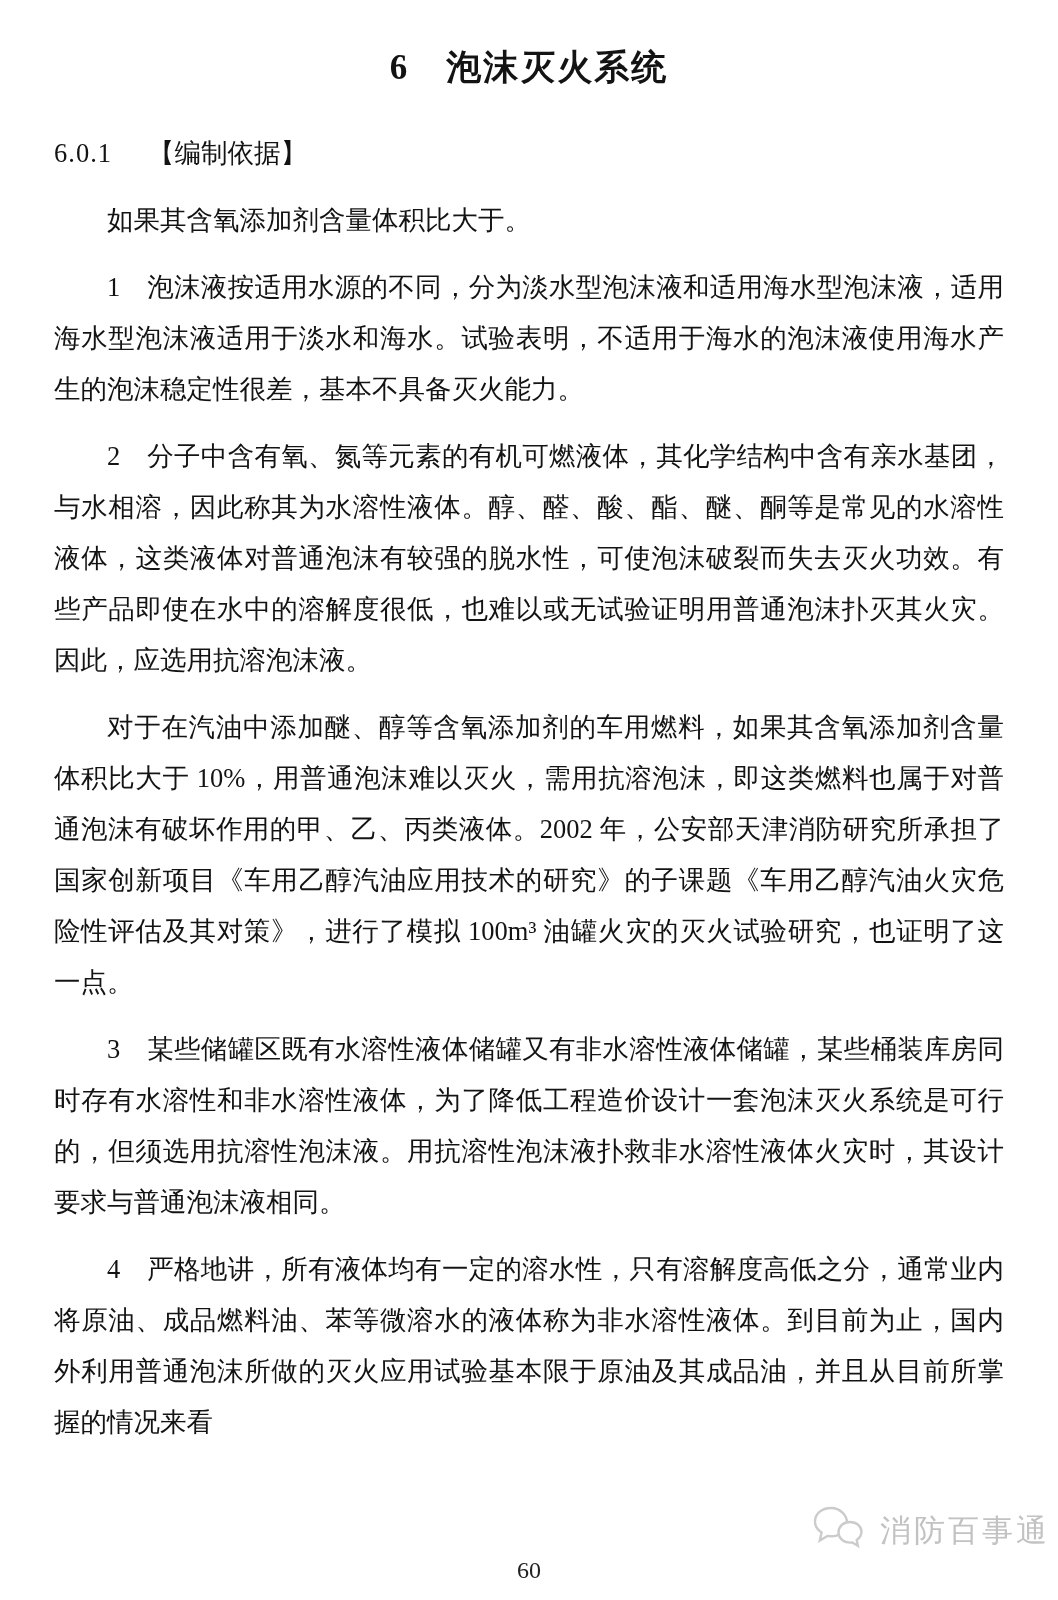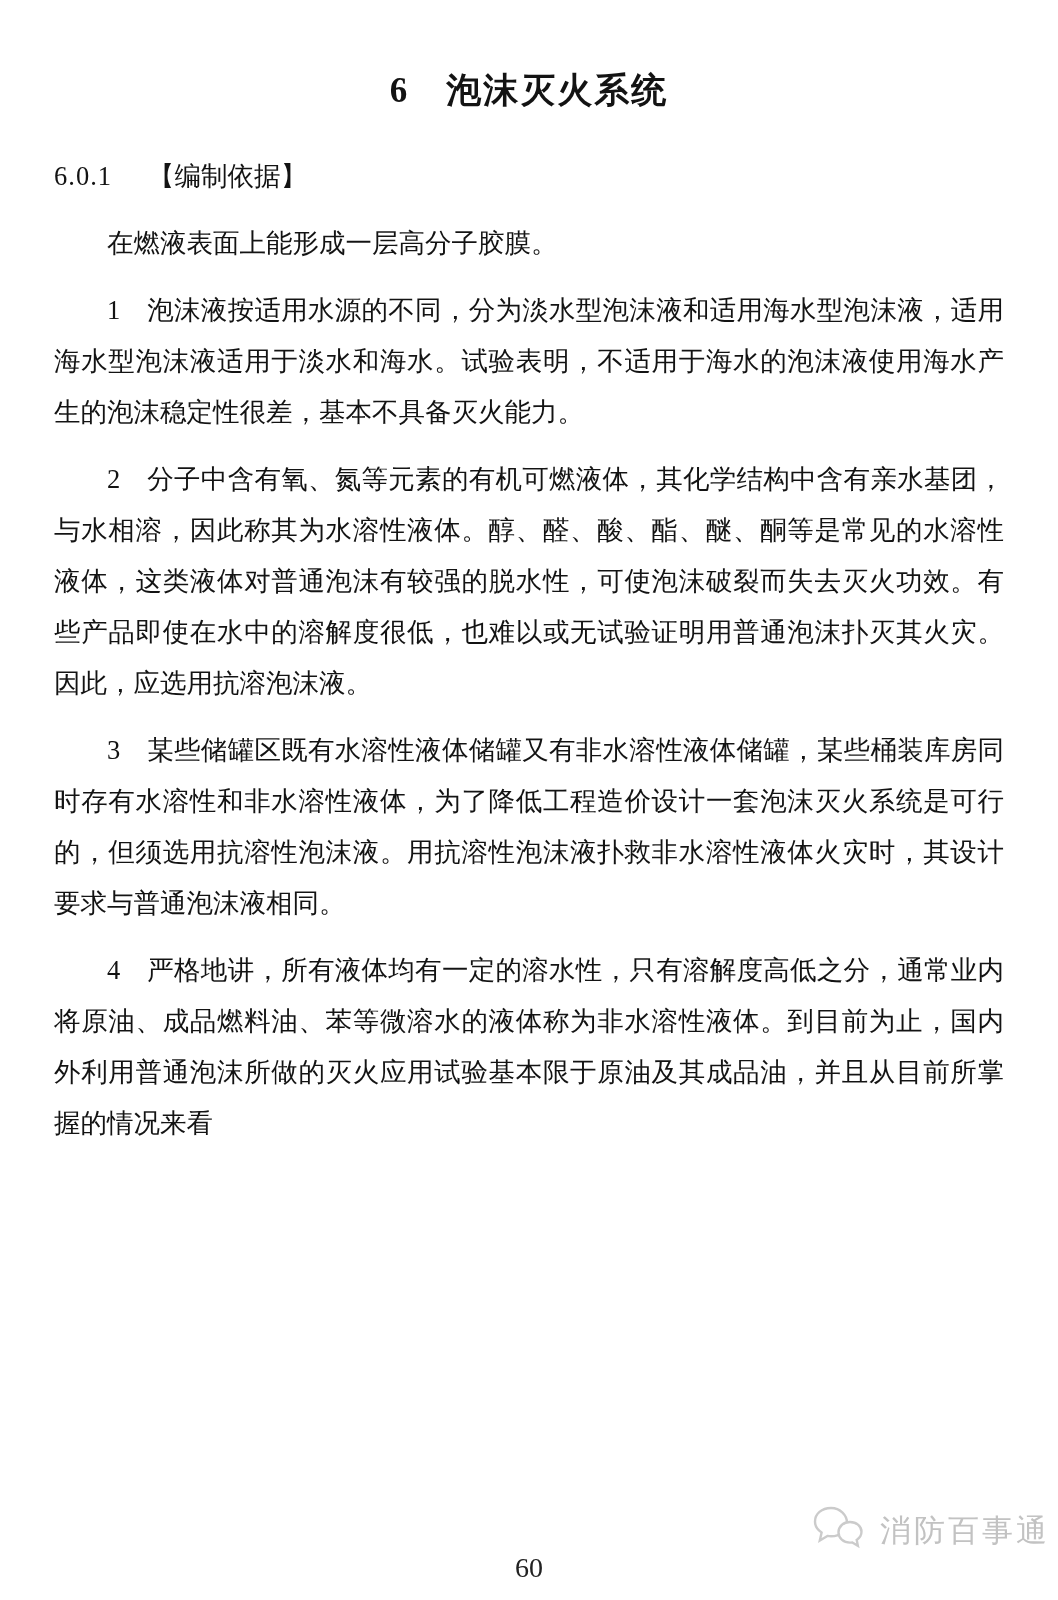--- a/index.html
+++ b/index.html
@@ -12,21 +12,21 @@
     font-family: "Liberation Serif", "DejaVu Serif", serif;
     color: #131313;
   }
   .page {
     position: relative;
     width: 1058px;
     height: 1600px;
   }
   .doc-title {
     margin: 0;
-    padding-top: 65px;
+    padding-top: 42px;
     text-align: center;
     font-size: 35px;
     font-weight: 700;
     letter-spacing: 2px;
     line-height: 52px;
   }
   .flow {
     margin-top: 34px;
     padding: 0 38px;
     font-size: 26.5px;
@@ -44,21 +44,21 @@
   .section-heading .sec-num {
     letter-spacing: 1px;
     margin-right: 36px;
   }
   .page-number {
     position: absolute;
     left: 0;
     bottom: 16px;
     width: 100%;
     text-align: center;
-    font-size: 28px;
+    font-size: 24px;
     color: #222222;
   }
   .watermark {
     position: absolute;
     right: 8px;
     top: 1505px;
     display: flex;
     align-items: center;
     gap: 16px;
     color: #c2c2c2;
@@ -76,27 +76,28 @@
   <h1 class="doc-title">6　泡沫灭火系统</h1>
 
   <div class="flow">
 
     <p class="no-indent section-heading">
       <span class="sec-num">6.0.1</span><span>【编制依据】</span>
     </p>
 
 
 
-    <p>在燃液表面上能形成一层高分子胶膜。</p>
+    <p>如果其含氧添加剂含量体积比大于。</p>
 
     <p>1　泡沫液按适用水源的不同，分为淡水型泡沫液和适用海水型泡沫液，适用海水型泡沫液适用于淡水和海水。试验表明，不适用于海水的泡沫液使用海水产生的泡沫稳定性很差，基本不具备灭火能力。</p>
 
     <p>2　分子中含有氧、氮等元素的有机可燃液体，其化学结构中含有亲水基团，与水相溶，因此称其为水溶性液体。醇、醛、酸、酯、醚、酮等是常见的水溶性液体，这类液体对普通泡沫有较强的脱水性，可使泡沫破裂而失去灭火功效。有些产品即使在水中的溶解度很低，也难以或无试验证明用普通泡沫扑灭其火灾。因此，应选用抗溶泡沫液。</p>
 
 
+    <p>对于在汽油中添加醚、醇等含氧添加剂的车用燃料，如果其含氧添加剂含量体积比大于 10%，用普通泡沫难以灭火，需用抗溶泡沫，即这类燃料也属于对普通泡沫有破坏作用的甲、乙、丙类液体。2002 年，公安部天津消防研究所承担了国家创新项目《车用乙醇汽油应用技术的研究》的子课题《车用乙醇汽油火灾危险性评估及其对策》，进行了模拟 100m³ 油罐火灾的灭火试验研究，也证明了这一点。</p>
 
     <p>3　某些储罐区既有水溶性液体储罐又有非水溶性液体储罐，某些桶装库房同时存有水溶性和非水溶性液体，为了降低工程造价设计一套泡沫灭火系统是可行的，但须选用抗溶性泡沫液。用抗溶性泡沫液扑救非水溶性液体火灾时，其设计要求与普通泡沫液相同。</p>
 
     <p>4　严格地讲，所有液体均有一定的溶水性，只有溶解度高低之分，通常业内将原油、成品燃料油、苯等微溶水的液体称为非水溶性液体。到目前为止，国内外利用普通泡沫所做的灭火应用试验基本限于原油及其成品油，并且从目前所掌握的情况来看</p>
 
   </div>
 
   <div class="watermark">
     <span class="wm-icon">
       <svg width="52" height="44" viewBox="0 0 52 44" fill="none" xmlns="http://www.w3.org/2000/svg">

